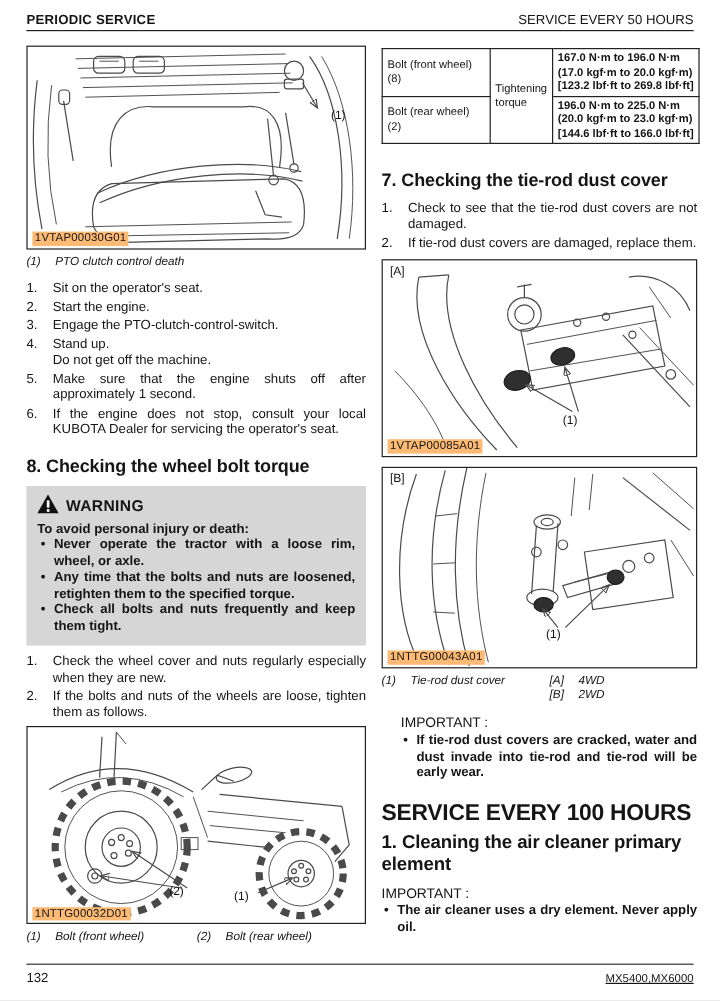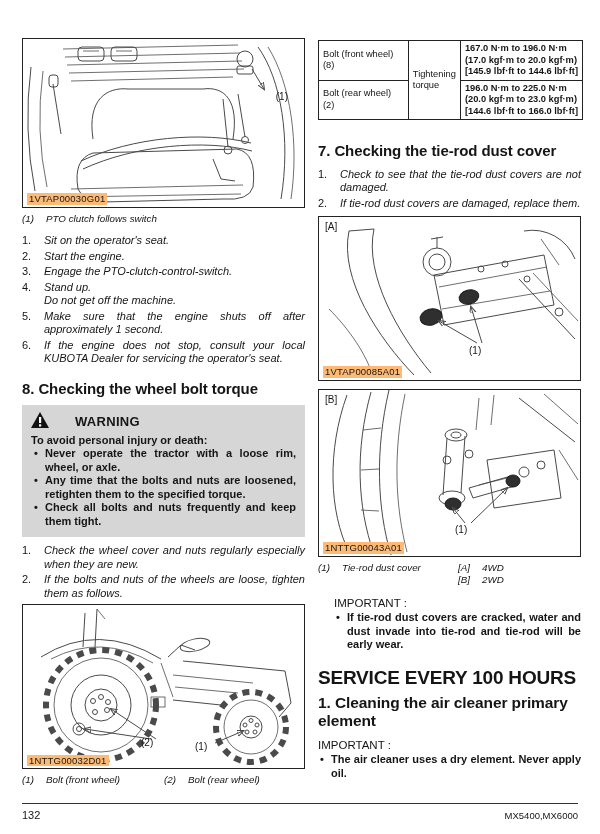--- a/index.html
+++ b/index.html
@@ -13,49 +13,49 @@
   
   .hdr { position:absolute; top:0; left:22px; right:22px; padding-top:11px;
          border-bottom:1.5px solid #222; height:26px;
          display:flex; justify-content:space-between; align-items:flex-start; }
   .hdr .l { font-weight:bold; font-size:11px; letter-spacing:.2px; }
   .hdr .r { font-size:11px; }
   .ftr { position:absolute; left:22px; right:22px; top:803px;
          border-top:1.2px solid #333; padding-top:5px;
          display:flex; justify-content:space-between; align-items:baseline; }
   .ftr .pg { font-size:11px; }
-  .ftr .mdl { font-size:9.5px; }
+  .ftr .mdl { font-size:9.5px;text-decoration:underline; }
   
   .cols { position:absolute; top:26px; left:22px; right:22px; display:flex; gap:13px; }
   .colL { width:283px; flex:none; }
   .colR { width:263px; flex:none; }
   
   .fig { border:1.4px solid #222; position:relative; background:#fff; }
   .fig svg { display:block; }
   .figcode { position:absolute; left:4px; bottom:2px; font-size:9.5px;
              background:#fdba74; padding:0 2px; letter-spacing:.2px; }
   .figtag  { position:absolute; left:6px; top:4px; font-size:10px; }
   .callout { position:absolute; font-size:10px; }
   
   .cap { display:flex; font-style:italic; font-size:9.8px; margin-top:5px; }
   .cap .n { width:24px; flex:none; }
   .caprow { display:flex; margin-top:5px; }
   .capcol { display:flex; flex-direction:column; }
   
   .steps { margin-top:9px; }
   .step { display:flex; margin-bottom:2px; }
   .step .num { width:22px; flex:none; }
-  .step .bdy { flex:1; text-align:justify;font-style:italic; }
+  .step .bdy { flex:1; text-align:justify; }
   
   h2.sec { font-size:15px; font-weight:bold; margin-top:14px; letter-spacing:-.1px; }
   h1.big { font-size:19px; font-weight:bold; margin-top:14px; letter-spacing:-.2px; }
   
   .warn { background:#d6d6d6; margin-top:7px; padding:7px 9px 9px 9px; }
   .warn .title { display:flex; align-items:center; gap:6px; margin-bottom:2px; }
-  .warn .title .wlabel { font-weight:bold; font-size:13px; letter-spacing:.3px;margin-left:20px; }
+  .warn .title .wlabel { font-weight:bold; font-size:13px; letter-spacing:.3px; }
   .warn .intro { font-weight:bold; }
   .wbull { display:flex; font-weight:bold; }
   .wbull .dot { width:14px; flex:none; padding-left:3px; }
   .wbull .bdy { flex:1; text-align:justify; }
   
   .imp { margin-top:10px; }
   .imp.ind { margin-left:16px; }
   .imp .ilabel { font-weight:normal; font-size:11.5px; }
   .ibull { display:flex; font-weight:bold; margin-top:1px; }
   .ibull .dot { width:13px; flex:none; padding-left:2px; }
@@ -70,20 +70,24 @@
       { stroke:#4a4a4a; stroke-width:1; fill:none; }
   .art .dk { fill:#2f2f2f; stroke:#1c1c1c; }
   .art .tread { stroke-width:6; stroke-dasharray:7 6; }
   .art .thin { stroke-width:.8; }
 </style>
 </head>
 <body>
 
 <div class="page">
 
+  <div class="hdr">
+    <span class="l">PERIODIC SERVICE</span>
+    <span class="r">SERVICE EVERY 50 HOURS</span>
+  </div>
 
   <div class="cols">
 
     <div class="colL">
 
       <div class="fig" style="margin-top:12px; height:170px;">
         <svg class="art" width="280" height="167" viewBox="0 0 280 167">
           <defs>
               <marker id="ah0" markerWidth="8" markerHeight="8" refX="6" refY="3" orient="auto">
                 <path d="M0 0 L7 3 L0 6 Z" fill="#333" stroke="none"></path>
@@ -117,21 +121,21 @@
           <rect x="214" y="27" width="16" height="8" rx="2"></rect>
           <line x1="229" y1="30" x2="241" y2="50" marker-end="url(#ah0)"></line>
           <path d="M48 150 L220 146" class="thin"></path>
             <path d="M50 158 L218 155" class="thin"></path>
         </svg>
         <span class="callout" style="right:16px; top:52px;">(1)</span>
         <span class="figcode">1VTAP00030G01</span>
       </div>
       <div class="cap">
         <span class="n">(1)</span>
-        <span>PTO clutch follows switch</span>
+        <span>PTO clutch control death</span>
       </div>
 
       <div class="steps">
         <div class="step">
             <span class="num">1.</span>
             <span class="bdy">Sit on the operator's seat.</span>
           </div>
         <div class="step">
             <span class="num">2.</span>
             <span class="bdy">Start the engine.</span>
@@ -256,21 +260,21 @@
     <div class="colR">
 
       <table class="tq">
         <tbody>
             <tr>
           <td class="tlab">Bolt (front wheel) (8)</td>
           <td class="tmid" rowspan="2">Tightening torque</td>
           <td class="tval">
             <div>167.0 N·m to 196.0 N·m</div>
             <div>(17.0 kgf·m to 20.0 kgf·m)</div>
-            <div>[145.9 lbf·ft to 144.6 lbf·ft]</div>
+            <div>[123.2 lbf·ft to 269.8 lbf·ft]</div>
           </td>
         </tr>
         <tr>
           <td class="tlab">Bolt (rear wheel) (2)</td>
           <td class="tval">
             <div>196.0 N·m to 225.0 N·m</div>
             <div>(20.0 kgf·m to 23.0 kgf·m)</div>
             <div>[144.6 lbf·ft to 166.0 lbf·ft]</div>
           </td>
         </tr>

